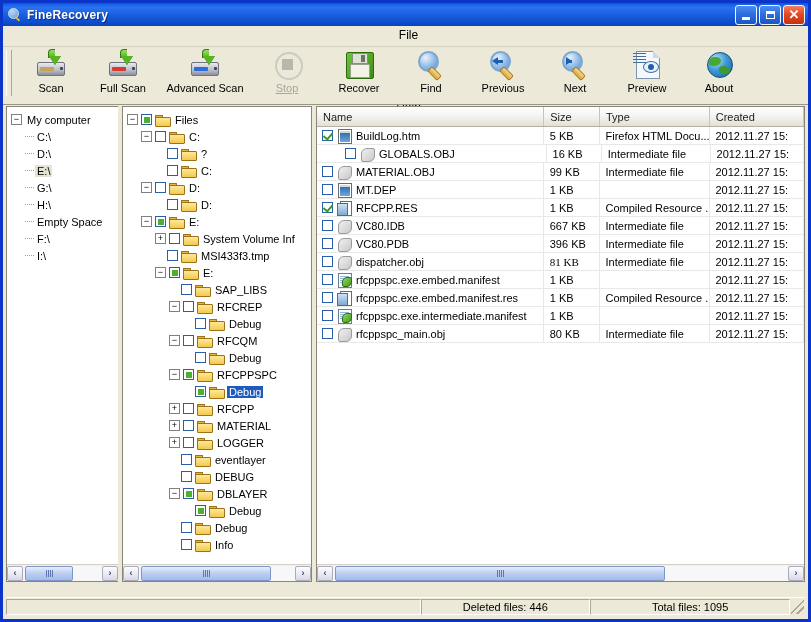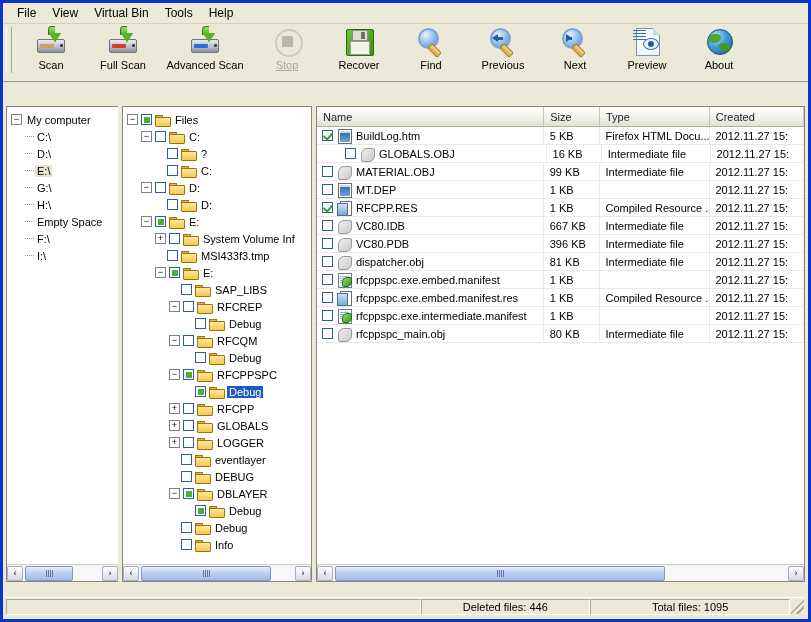--- a/index.html
+++ b/index.html
@@ -51,21 +51,21 @@
   .wbtn.close{
     background:linear-gradient(to bottom,#f4805c,#e34a24 45%,#c72f10);
   }
   .wbtn .g-min{width:8px;height:3px;background:#fff;margin-top:6px;}
   .wbtn .g-max{width:9px;height:8px;border:1.5px solid #fff;border-top-width:3px;box-sizing:border-box;}
   .wbtn .g-x{color:#fff;font-size:13px;font-weight:bold;line-height:1;margin-top:-1px;font-family:"Liberation Sans",sans-serif;}
 
   
   .menubar{
     height:20px;background:#ece9d8;display:flex;align-items:center;
-    padding-left:6px;border-bottom:1px solid #d6d2c2;
+    padding-left:6px;border-bottom:1px solid #d6d2c2;flex-direction:column;
   }
   .menu-item{font-size:12px;color:#000;padding:2px 8px;cursor:default;}
 
   
   .toolbar{
     height:57px;background:#ece9d8;
     display:flex;align-items:flex-start;
     border-bottom:1px solid #9a9684;
     position:relative;
   }
@@ -318,20 +318,38 @@
     background:
       linear-gradient(135deg,transparent 45%,#aca899 45%,#aca899 55%,transparent 55%),
       linear-gradient(135deg,transparent 70%,#aca899 70%,#aca899 80%,transparent 80%);
   }
 </style>
 </head>
 <body>
 
 <div id="app">
 
+  <div class="titlebar">
+    <div class="title-ico">
+      <div class="glass"></div>
+        <div class="stick"></div>
+    </div>
+    <div class="title-text">FineRecovery</div>
+    <div class="win-btns">
+      <div class="wbtn min">
+          <div class="g-min"></div>
+        </div>
+      <div class="wbtn max">
+          <div class="g-max"></div>
+        </div>
+      <div class="wbtn close">
+          <div class="g-x">✕</div>
+        </div>
+    </div>
+  </div>
 
   <div class="menubar" id="menubar">
       <div class="menu-item">File</div>
       <div class="menu-item">View</div>
       <div class="menu-item">Virtual Bin</div>
       <div class="menu-item">Tools</div>
       <div class="menu-item">Help</div>
     </div>
 
   <div class="toolbar">
@@ -607,21 +625,21 @@
             <div class="expander">+</div>
             <div class="chk"></div>
             <div class="folder"></div>
             <span class="tlabel">RFCPP</span>
           </div>
           <div class="trow">
             <div class="indent" style="width:42px"></div>
             <div class="expander">+</div>
             <div class="chk"></div>
             <div class="folder"></div>
-            <span class="tlabel">GLOBALS</span>
+            <span class="tlabel">MATERIAL</span>
           </div>
           <div class="trow">
             <div class="indent" style="width:42px"></div>
             <div class="expander">+</div>
             <div class="chk"></div>
             <div class="folder"></div>
             <span class="tlabel">LOGGER</span>
           </div>
           <div class="trow">
             <div class="indent" style="width:42px"></div>
@@ -773,21 +791,21 @@
             <div class="lv-cell" style="width: 120px;">2012.11.27 15:</div>
           </div>
           <div class="lv-row">
             <div class="lv-cell c-name" style="width: 292px;">
               <div class="fchk"></div>
               <div class="ficon obj">
                 <div class="shape"></div>
               </div>
               <span>dispatcher.obj</span>
             </div>
-            <div class="lv-cell" style="width: 70px;">81 KB</div>
+            <div class="lv-cell" style="width: 70px; font-family: Liberation Serif, serif;">81 KB</div>
             <div class="lv-cell" style="width: 140px;">Intermediate file</div>
             <div class="lv-cell" style="width: 120px;">2012.11.27 15:</div>
           </div>
           <div class="lv-row">
             <div class="lv-cell c-name" style="width: 292px;">
               <div class="fchk"></div>
               <div class="ficon mani">
                 <div class="pg"></div>
                 <div class="leaf"></div>
               </div>

